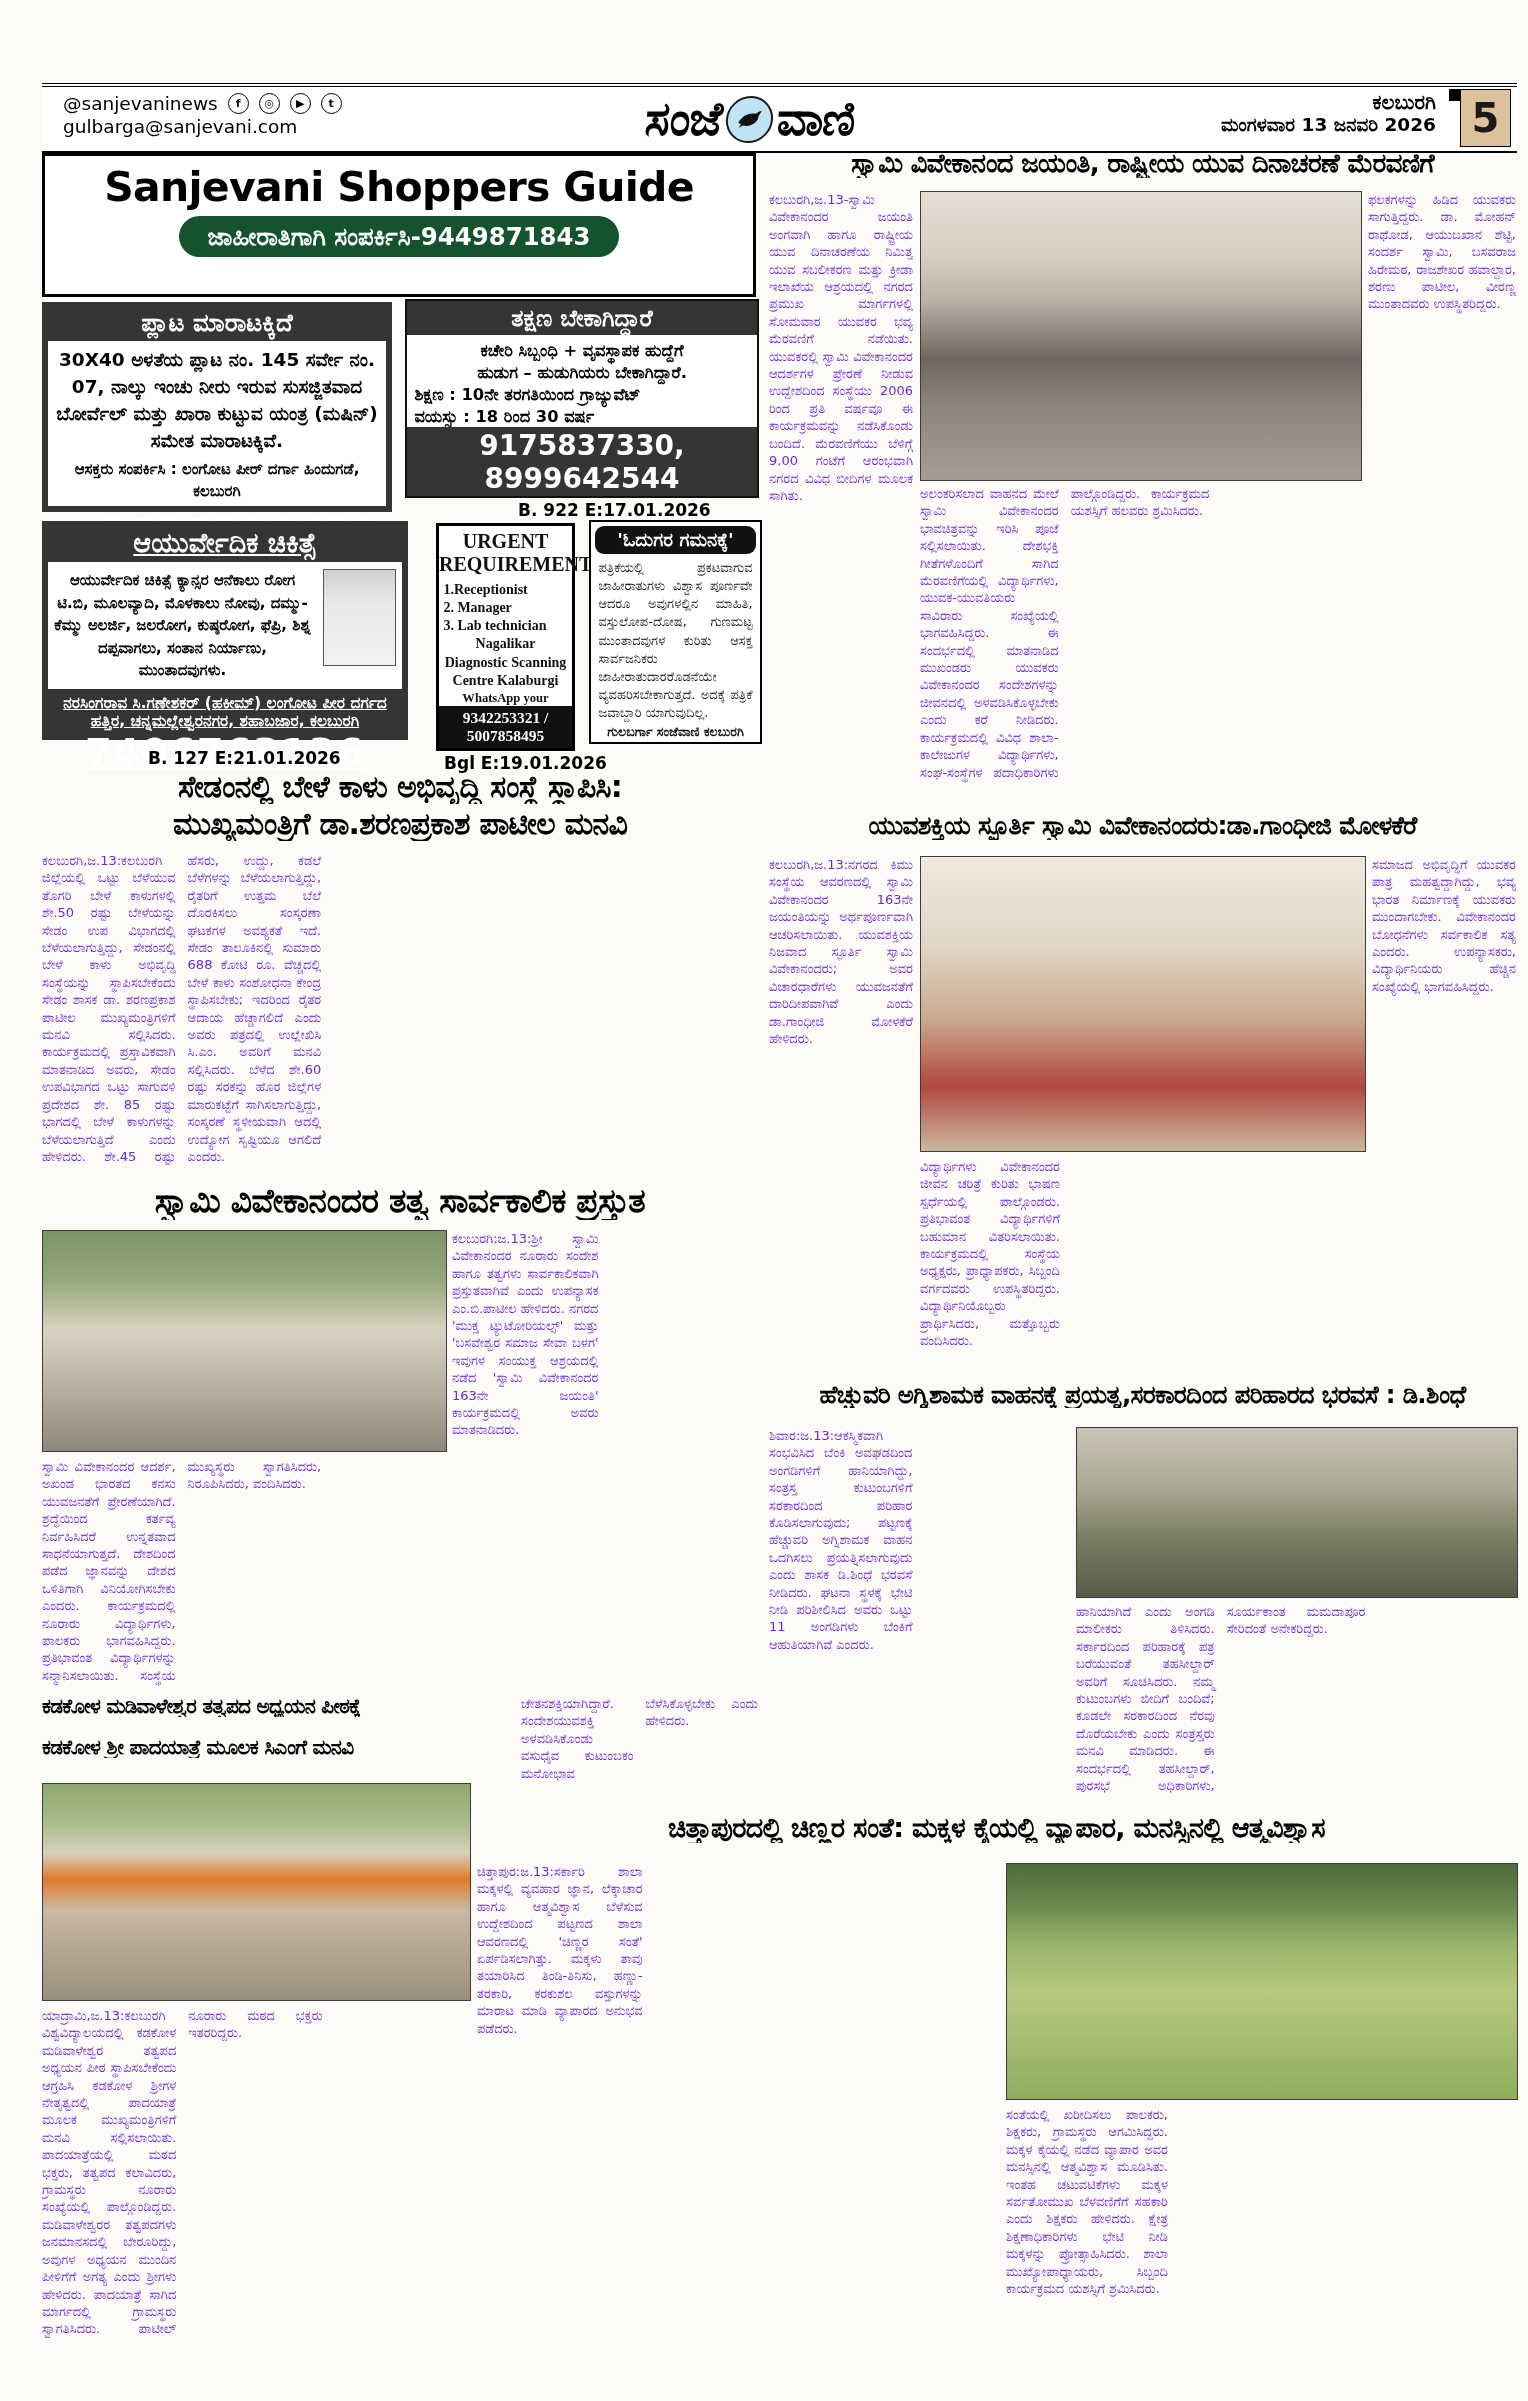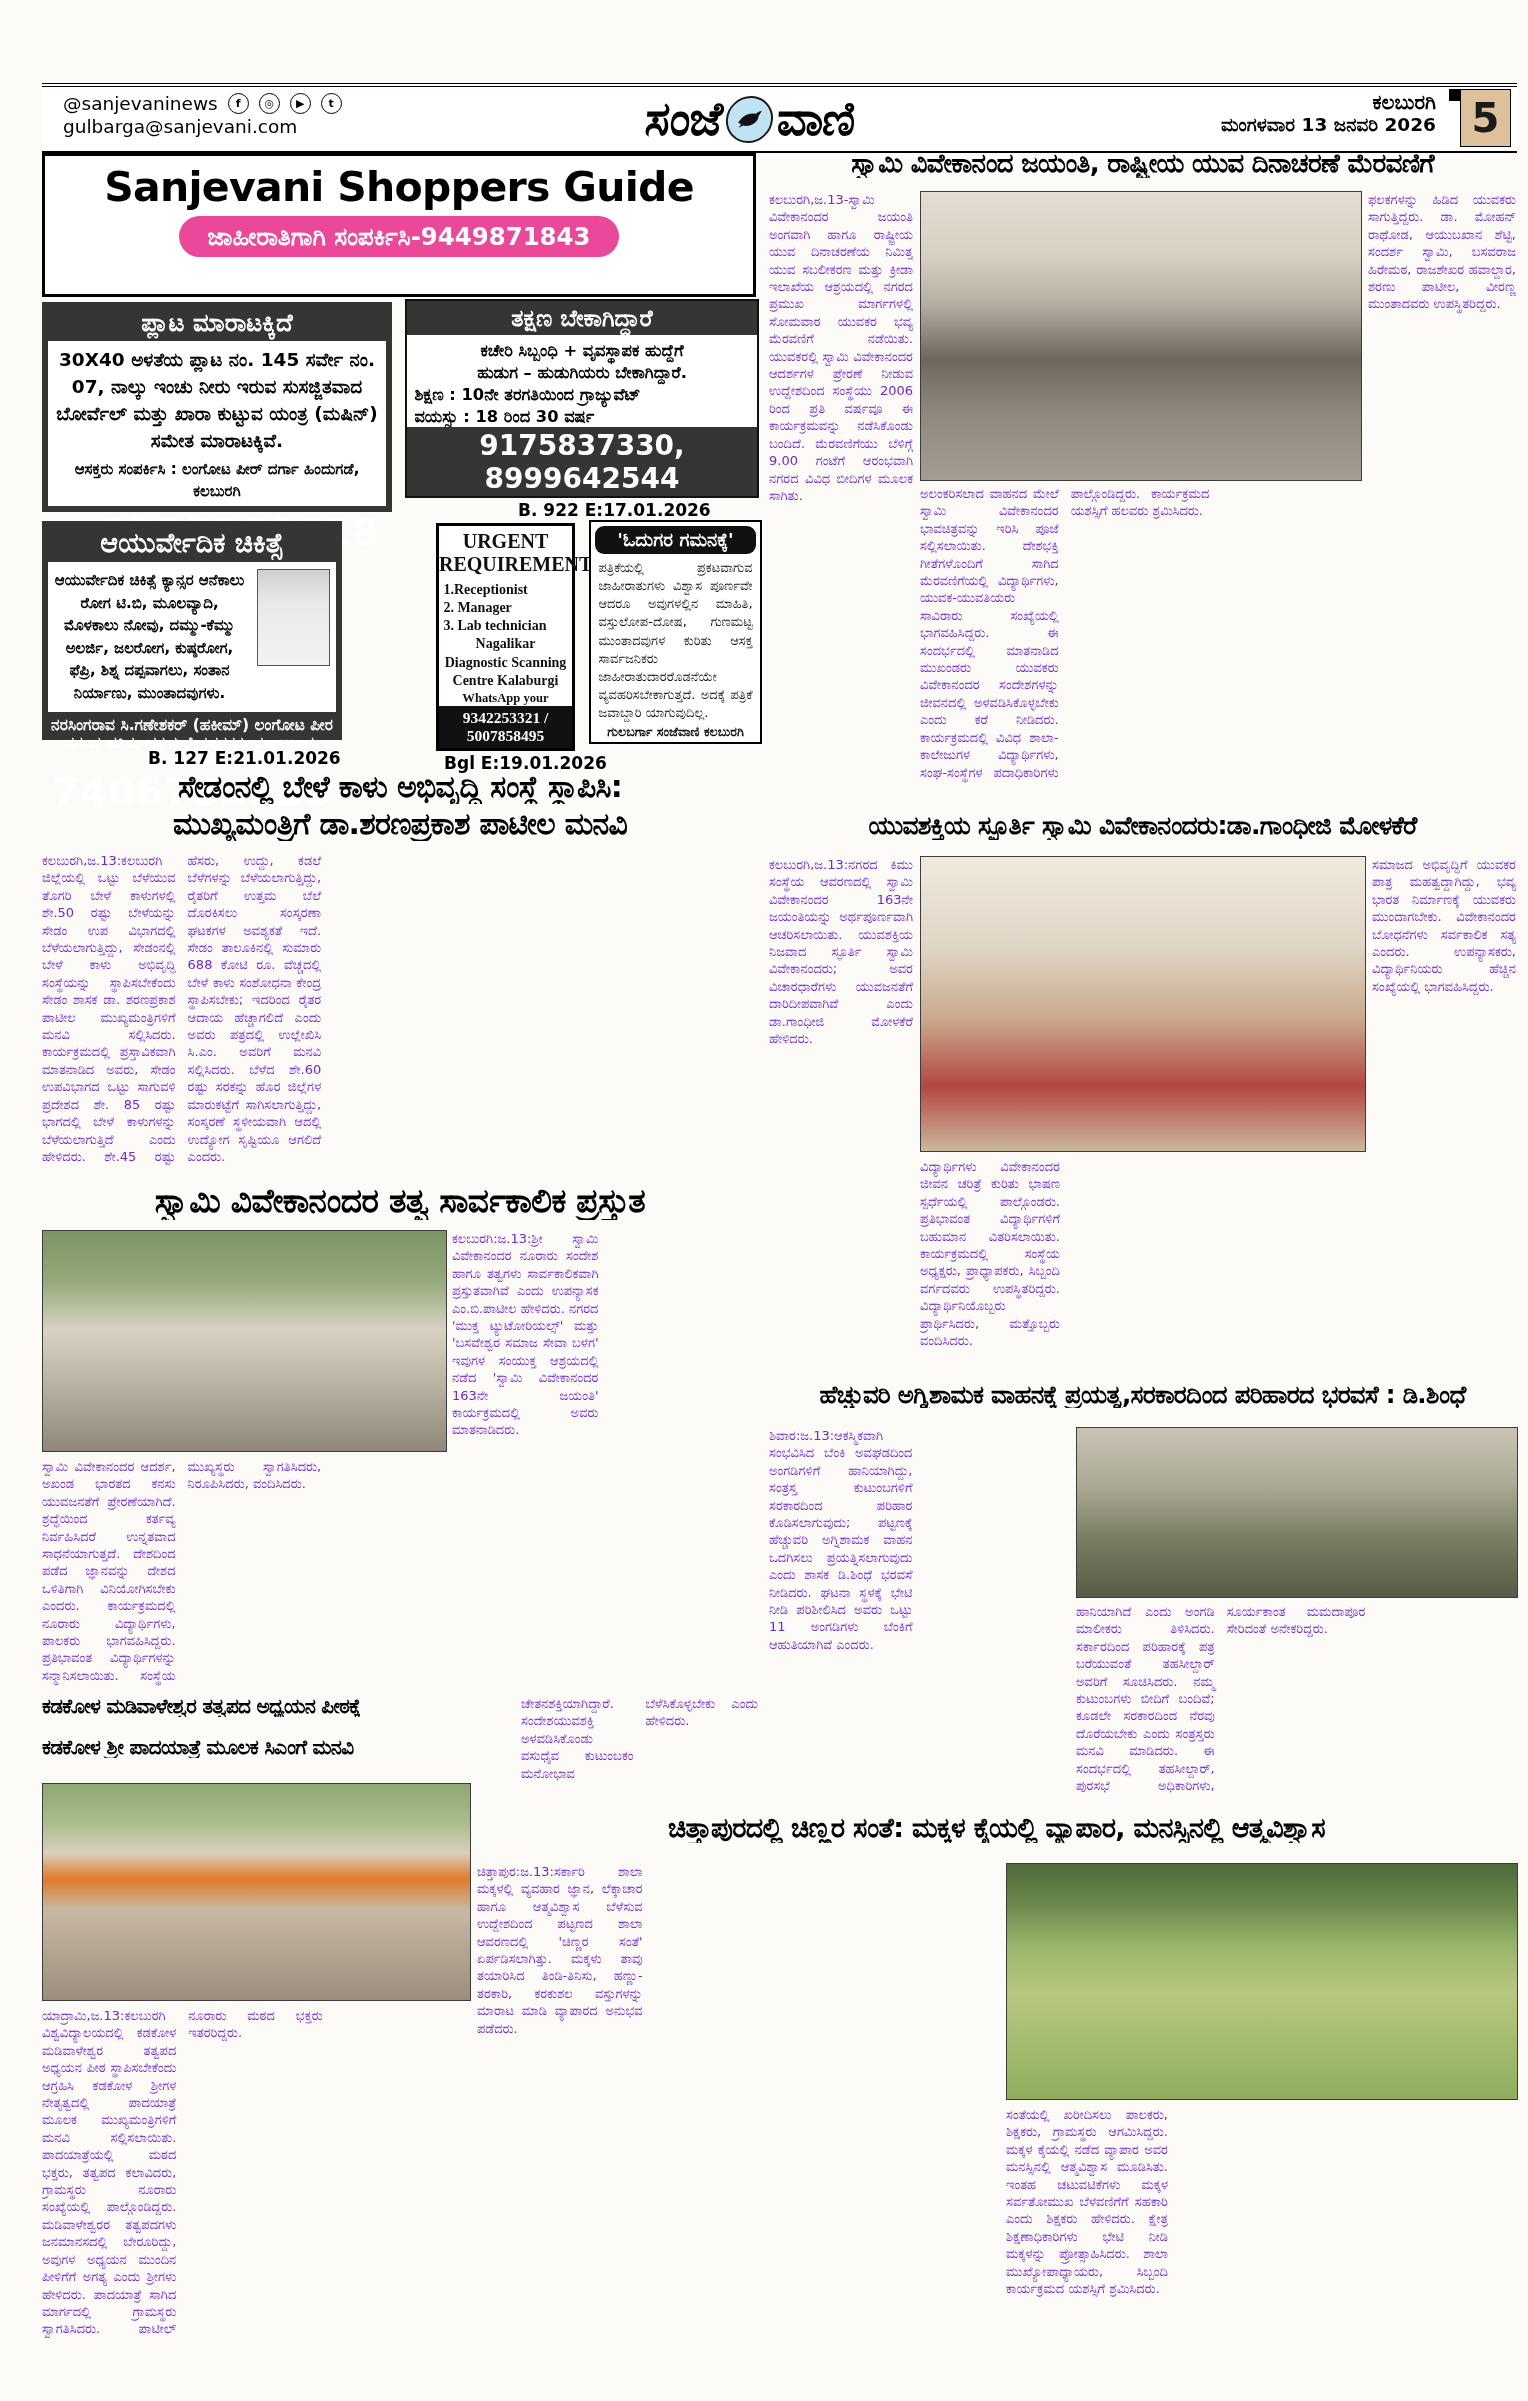--- a/index.html
+++ b/index.html
@@ -27,21 +27,21 @@
   .dateblock{text-align:right;font-weight:700;color:#000;}
   .dateblock .city{font-size:20px;}
   .dateblock .date{font-size:18.5px;}
   .page-num-box{width:49px;height:56px;background:#ddc19b;border:1.5px solid #000;
     display:flex;align-items:center;justify-content:center;
     font-size:40px;font-weight:800;color:#1a1a1a;}
   .notch{width:12px;height:12px;background:#000;}
   
   .box-frame{border:3px solid #000;background:#fff;}
   .shoppers-title{font-size:41px;font-weight:800;text-align:center;letter-spacing:-0.7px;color:#000;}
-  .pill{background:#ec4899;color:#fff;border-radius:25px;
+  .pill{background:#14532d;color:#fff;border-radius:25px;
     font-size:24.4px;font-weight:700;padding:6px 28px;display:inline-block;}
   .ad-dark{background:#353535;color:#fff;}
   .ad-header{font-size:24.4px;font-weight:800;text-align:center;color:#fff;}
   .ad-body{background:#fff;color:#000;font-weight:700;text-align:center;}
   .phone-big{font-size:38px;font-weight:800;color:#fff;letter-spacing:1.5px;}
   .ref-code{font-size:17px;font-weight:700;color:#000;}
   .urgent-box{border:3.7px solid #000;background:#fff;font-family:"Liberation Serif","DejaVu Serif",serif;}
   .readers-box{border:2.2px solid #000;background:#fff;}
   .readers-head{background:#111;color:#fff;font-size:18.5px;font-weight:700;text-align:center;padding:3px 0;border-radius:9px;}
   
@@ -127,21 +127,21 @@
     <div>ಶಿಕ್ಷಣ   : 10ನೇ ತರಗತಿಯಿಂದ ಗ್ರಾಜ್ಯುವೆಟ್</div>
     <div>ವಯಸ್ಸು : 18 ರಿಂದ 30 ವರ್ಷ</div>
     <div>ಸಂಬಳ : 8000 + ವಸತಿ + ಆಹಾರ + ವೈದ್ಯಕೀಯ ಉಚಿತ</div>
     <div>ವಿಳಾಸ : ಶ್ರೀರಾಮ ಚೌಕ್, ಕಲಬುರಗಿ</div>
     <div style="text-align:center;font-size:15px;">ಸಂಪರ್ಕಿಸಿ</div>
   </div>
   <div class="ad-dark" style="text-align:center;font-size:28px;font-weight:800;padding:1.5px 0;position:absolute;bottom:0;left:0;right:0;">9175837330, 8999642544</div>
 </div>
 <div class="abs ref-code" style="left:518px;top:500px;">B. 922 E:17.01.2026</div>
 
-<div class="abs ad-dark" style="left:42px;top:521px;width:300px;height:219px;">
+<div class="abs ad-dark" style="left:42px;top:521px;width:366px;height:219px;text-decoration:underline;">
   <div class="ad-header" style="font-size:27px;padding:6px 0 3px;">ಆಯುರ್ವೇದಿಕ ಚಿಕಿತ್ಸೆ</div>
   <div style="display:flex;margin:0 6px;background:#fff;">
     <div class="ad-body" style="flex:1;padding:7.4px 6px;font-size:15px;line-height:1.5;">ಆಯುರ್ವೇದಿಕ ಚಿಕಿತ್ಸೆ ಕ್ಯಾನ್ಸರ ಆನೆಕಾಲು ರೋಗ ಟಿ.ಬಿ, ಮೂಲವ್ಯಾದಿ, ಮೊಳಕಾಲು ನೋವು, ದಮ್ಮು-ಕೆಮ್ಮು ಅಲರ್ಜಿ, ಜಲರೋಗ, ಕುಷ್ಠರೋಗ, ಫೆಪ್ರಿ, ಶಿಶ್ನ ದಪ್ಪವಾಗಲು, ಸಂತಾನ ನಿರ್ಯಾಣು, ಮುಂತಾದವುಗಳು.</div>
     <div style="width:71px;height:95px;margin:7.4px 6px;border:1.5px solid #555;background:linear-gradient(180deg,#cfcfcf 0%,#e9e9e9 35%,#f2f2f2 100%);"></div>
   </div>
   <div style="font-size:15.5px;font-weight:700;text-align:center;padding:4.4px 7.4px 0;color:#fff;">ನರಸಿಂಗರಾವ ಸಿ.ಗಣೇಶಕರ್ (ಹಕೀಮ್) ಲಂಗೋಟ ಪೀರ ದರ್ಗದ ಹತ್ತಿರ, ಚನ್ನಮಲ್ಲೇಶ್ವರನಗರ, ಶಹಾಬಜಾರ, ಕಲಬುರಗಿ</div>
   <div style="text-align:center;" class="phone-big">7406763136</div>
 </div>
 <div class="abs ref-code" style="left:148px;top:748px;">B. 127 E:21.01.2026</div>
 

